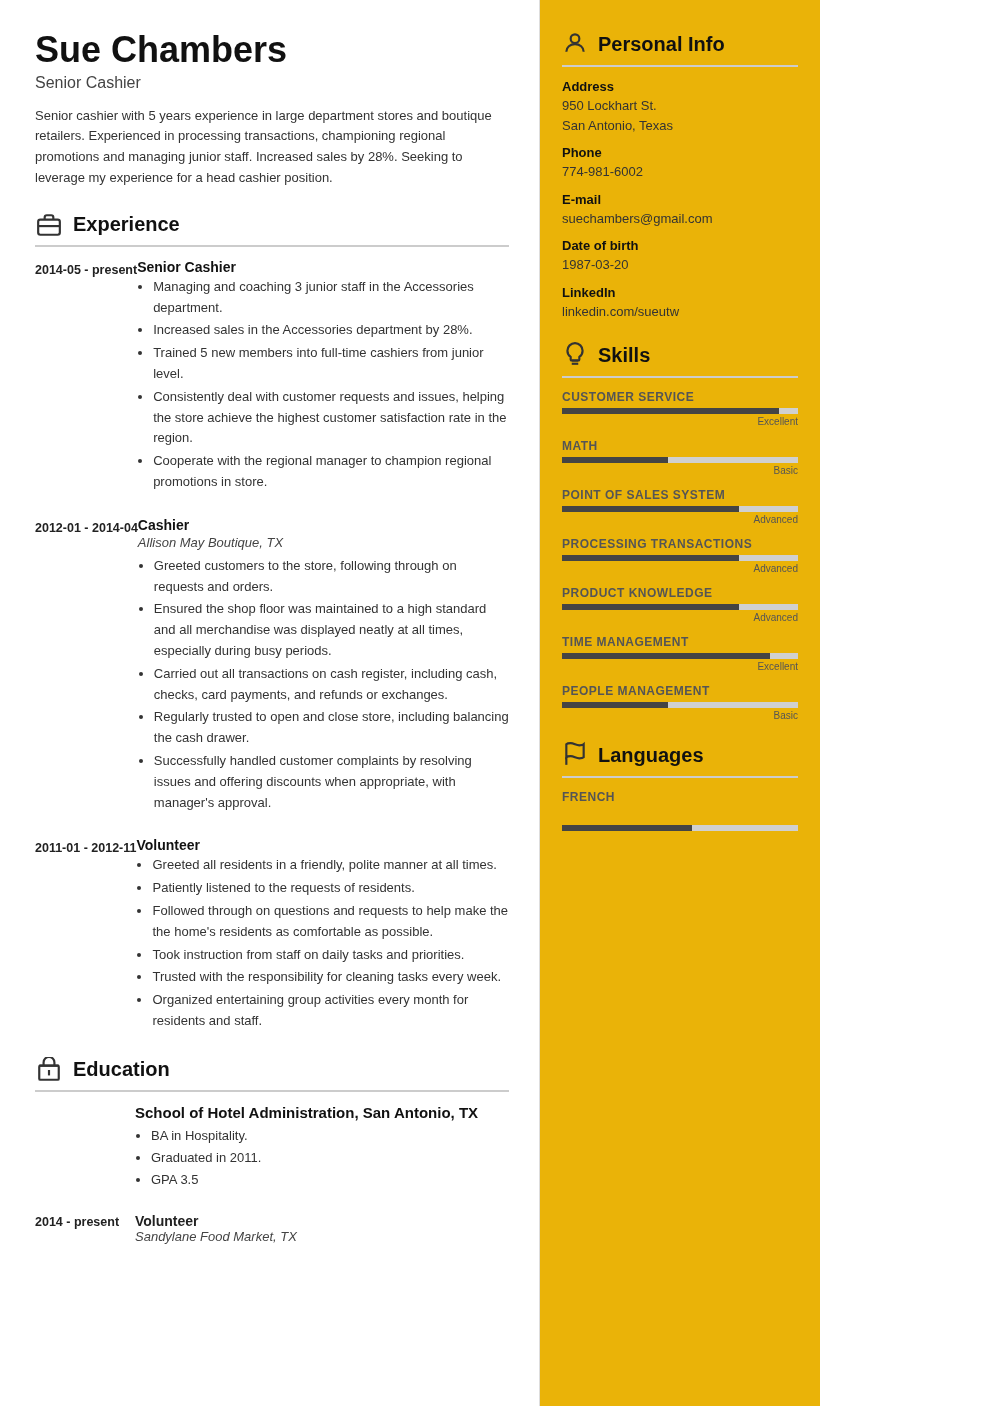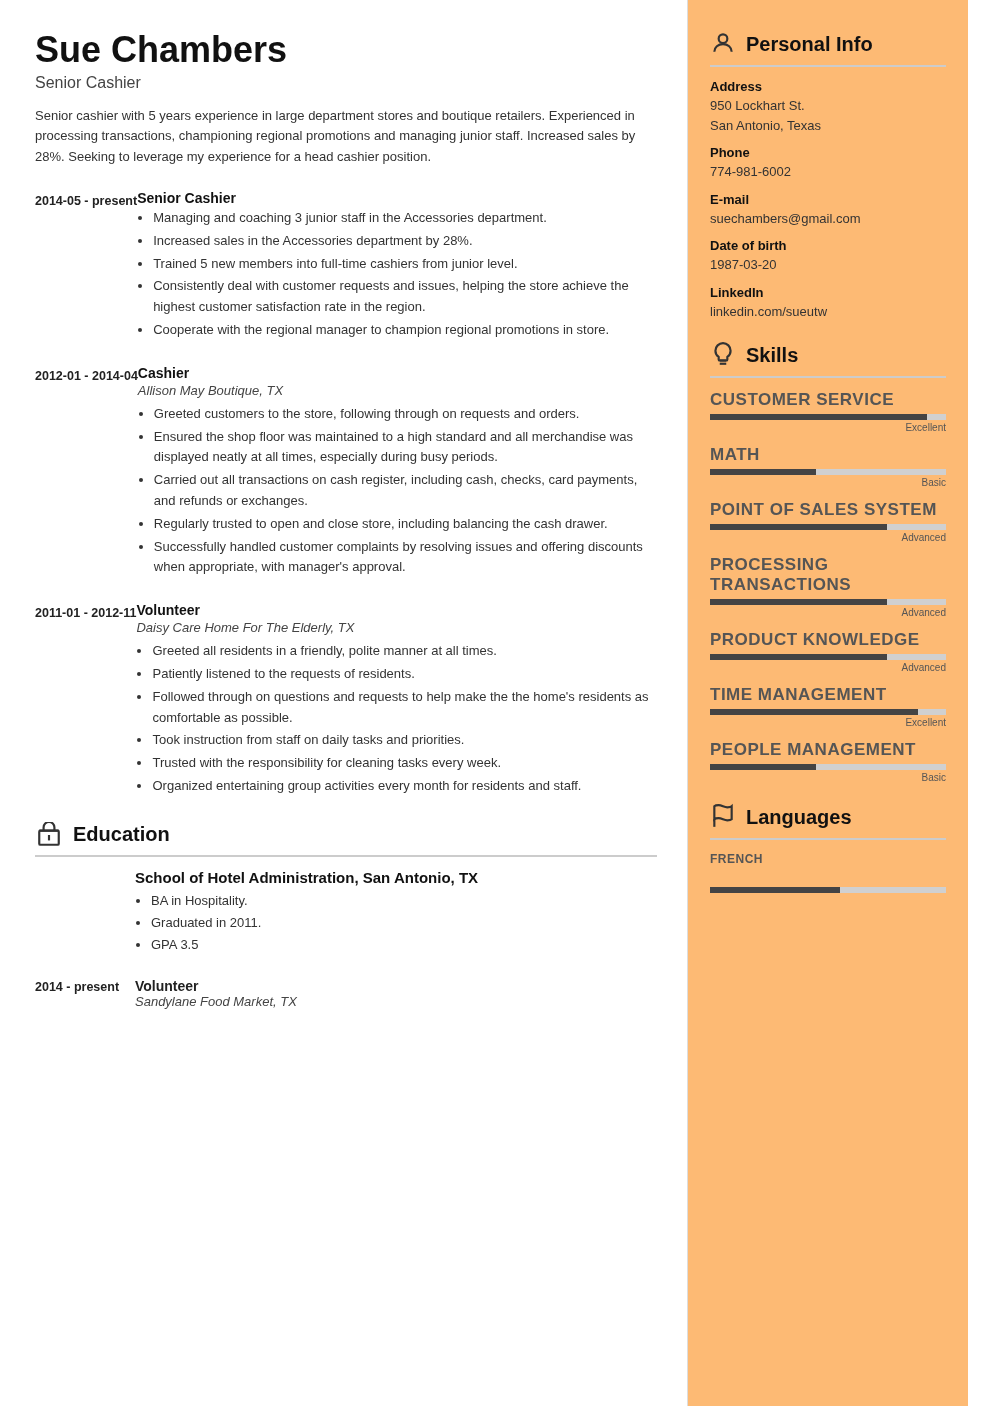--- a/index.html
+++ b/index.html
@@ -6,21 +6,21 @@
     body {
       font-family: Arial, sans-serif;
       font-size: 13px;
       color: #222;
       background: #fff;
       width: 996px;
       min-height: 1406px;
     }
     .resume-wrapper {
       display: flex;
-      width: 968px;
+      width: 820px;
       min-height: 1406px;
     }
     
     .left-col {
       flex: 1;
       padding: 30px 30px 30px 35px;
       border-right: 1px solid #ddd;
     }
     .header-name {
       font-size: 36px;
@@ -138,21 +138,21 @@
     .add-company {
       font-style: italic;
       color: #444;
       font-size: 13px;
     }
 
     
     .right-col {
       width: 280px;
       min-width: 280px;
-      background: #fdba74;
+      background: #eab308;
       padding: 30px 22px 30px 22px;
     }
     .right-section-header {
       display: flex;
       align-items: center;
       gap: 10px;
       margin-bottom: 12px;
       border-bottom: 2px solid #ccc;
       padding-bottom: 6px;
     }
@@ -176,21 +176,21 @@
       color: #333;
       line-height: 1.5;
     }
     .skills-section {
       margin-bottom: 20px;
     }
     .skill-item {
       margin-bottom: 12px;
     }
     .skill-name {
-      font-size: 17px;
+      font-size: 12px;
       font-weight: 700;
       color: #555;
       letter-spacing: 0.5px;
       margin-bottom: 4px;
     }
     .skill-bar-bg {
       width: 100%;
       height: 6px;
       background: #d0d0d0;
       border-radius: 0;
@@ -244,20 +244,30 @@
 
   <div class="left-col">
 
     <div>
       <div class="header-name">Sue Chambers</div>
       <div class="header-title">Senior Cashier</div>
       <div class="header-summary">Senior cashier with 5 years experience in large department stores and boutique retailers. Experienced in processing transactions, championing regional promotions and managing junior staff. Increased sales by 28%. Seeking to leverage my experience for a head cashier position.</div>
     </div>
 
     <div>
+      <div class="section-header">
+        <div class="icon">
+          <svg class="icon-svg" viewBox="0 0 24 24">
+            <rect x="2" y="7" width="20" height="14" rx="2" stroke="#333" stroke-width="2" fill="none"></rect>
+            <path d="M16 7V5a2 2 0 0 0-2-2h-4a2 2 0 0 0-2 2v2" stroke="#333" stroke-width="2" fill="none"></path>
+            <line x1="2" y1="13" x2="22" y2="13" stroke="#333" stroke-width="2"></line>
+          </svg>
+        </div>
+        <h2>Experience</h2>
+      </div>
 
       <div class="experience-item">
         <div class="exp-dates">
           <span>2014-05 - present</span>
         </div>
         <div class="exp-content">
           <div class="exp-job-title">Senior Cashier</div>
           <ul class="exp-bullets">
             <li>Managing and coaching 3 junior staff in the Accessories department.</li>
             <li>Increased sales in the Accessories department by 28%.</li>
@@ -284,21 +294,20 @@
           </ul>
         </div>
       </div>
 
       <div class="experience-item">
         <div class="exp-dates">
           <span>2011-01 - 2012-11</span>
         </div>
         <div class="exp-content">
           <div class="exp-job-title">Volunteer</div>
-          <div class="exp-company">Daisy Care Home For The Elderly, TX</div>
           <ul class="exp-bullets">
             <li>Greeted all residents in a friendly, polite manner at all times.</li>
             <li>Patiently listened to the requests of residents.</li>
             <li>Followed through on questions and requests to help make the the home's residents as comfortable as possible.</li>
             <li>Took instruction from staff on daily tasks and priorities.</li>
             <li>Trusted with the responsibility for cleaning tasks every week.</li>
             <li>Organized entertaining group activities every month for residents and staff.</li>
           </ul>
         </div>
       </div>

